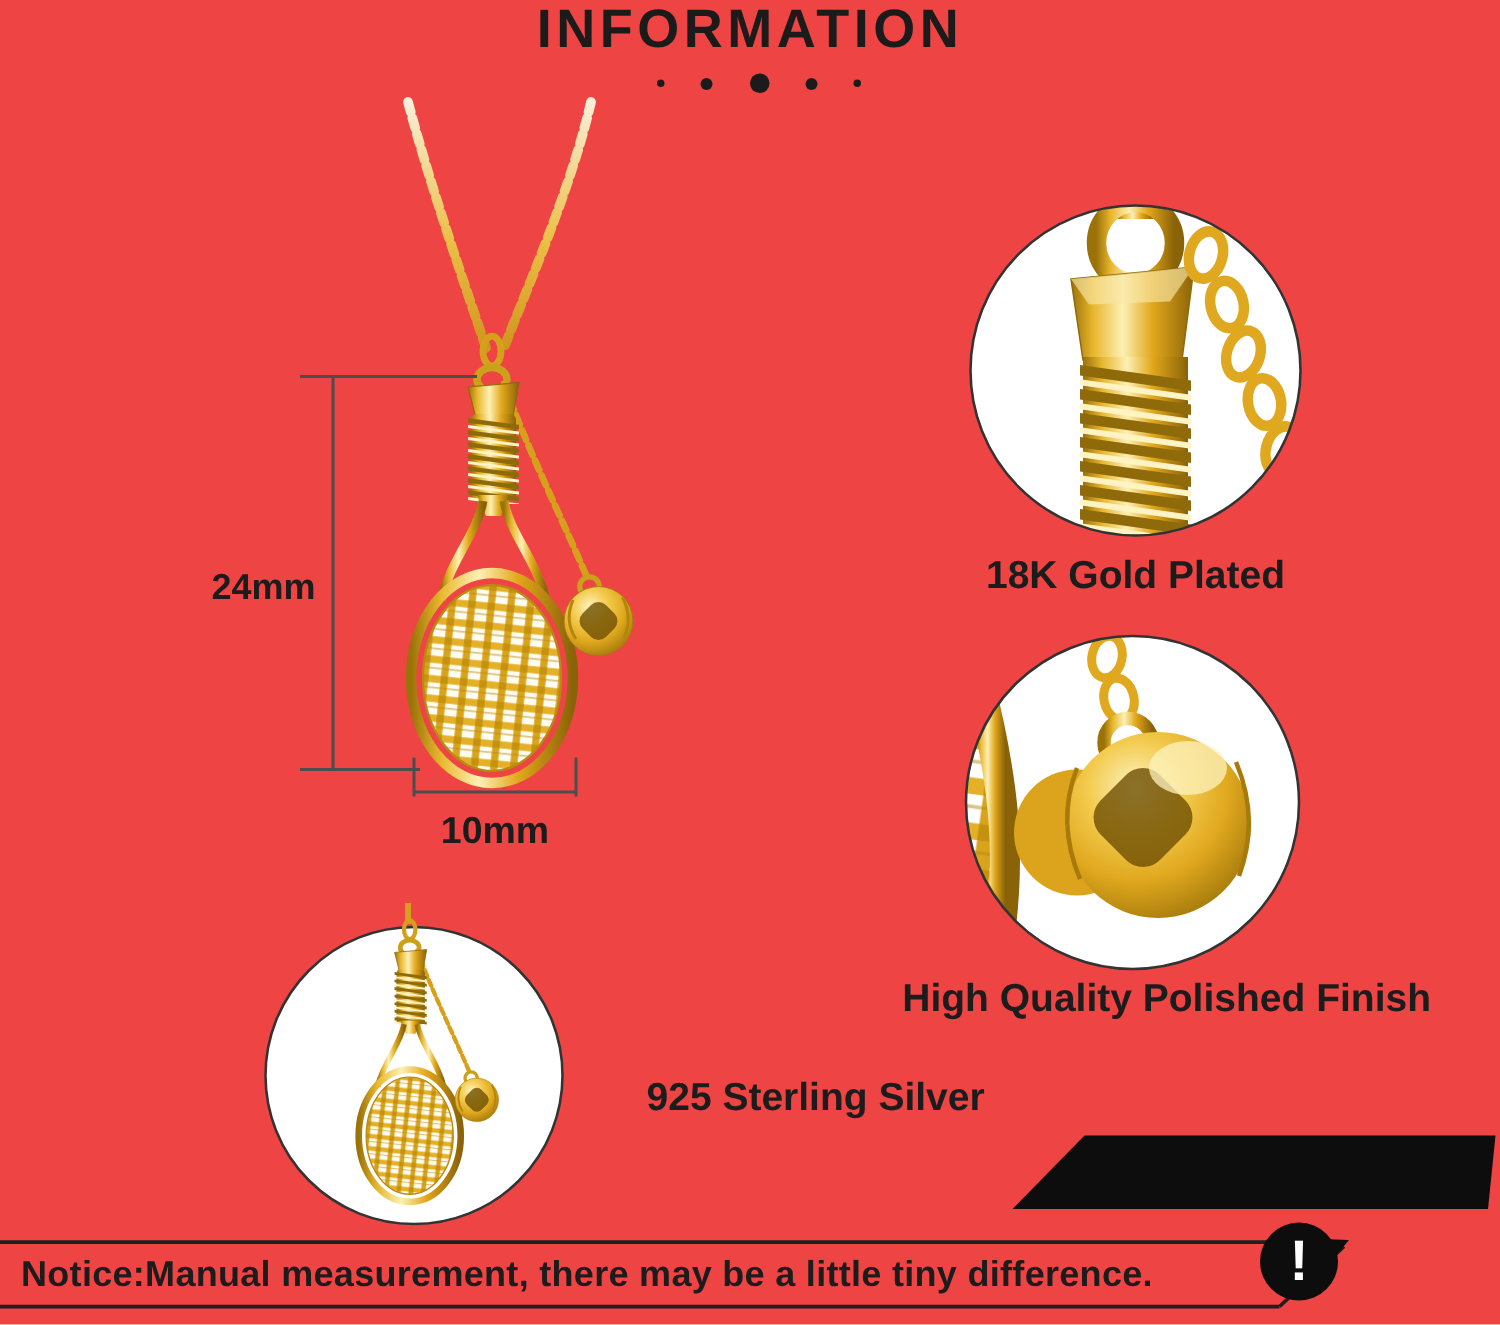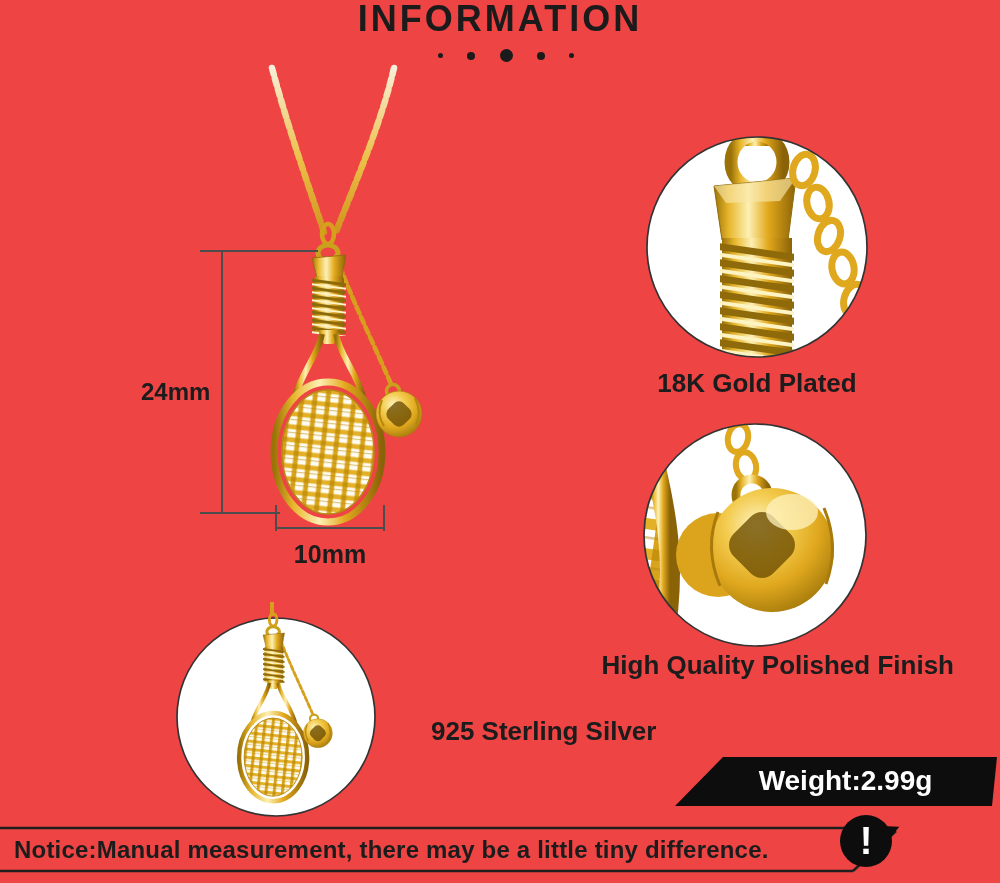--- a/index.html
+++ b/index.html
@@ -243,19 +243,18 @@
     <span class="d1"></span>
   </div>
 
   <div class="abs lbl h-lbl">24mm</div>
   <div class="abs lbl w-lbl">10mm</div>
 
   <div class="abs lbl feat1">18K Gold Plated</div>
   <div class="abs lbl feat2">High Quality Polished Finish</div>
   <div class="abs lbl feat3">925 Sterling Silver</div>
 
-  <div class="abs lbl weight-lbl">Weight:2.99g</div>
 
   <div class="abs lbl notice-lbl">Notice:Manual measurement, there may be a little tiny difference.</div>
   <div class="abs excl">!</div>
   <div class="abs excl-tail"></div>
 
 </div>
 
 </body></html>

